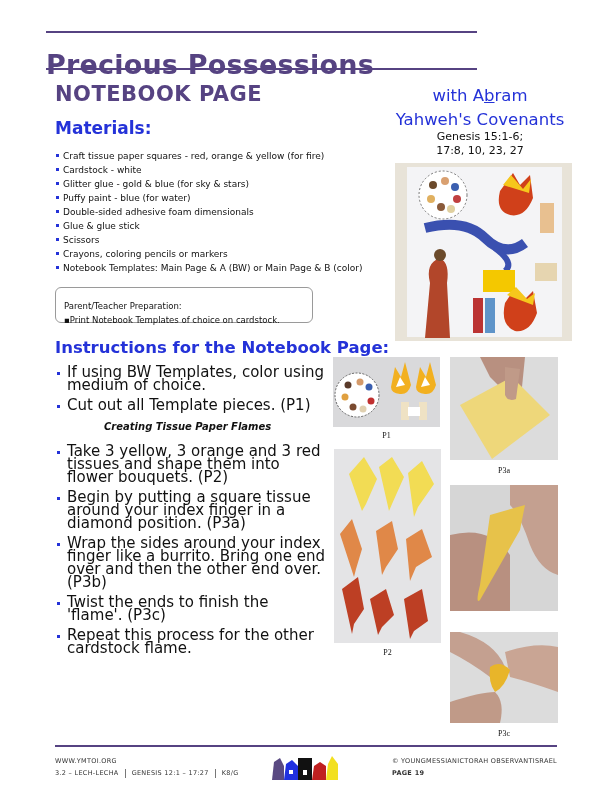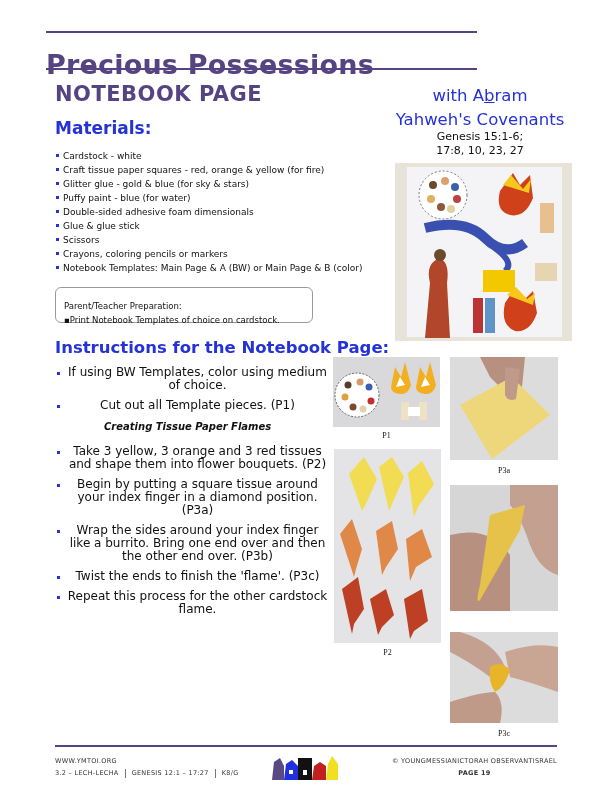--- a/index.html
+++ b/index.html
@@ -21,56 +21,56 @@
     #materials-list li { font-size: 9px; line-height: 14px; height: 14px; white-space: nowrap; font-family: "DejaVu Sans", sans-serif; color: #111; }
     #materials-list li .bullet { display: inline-block; width: 3px; height: 3px; background: #2432d8; margin-right: 4px; vertical-align: middle; position: relative; top: -1px; }
 
     #prep-box { position: absolute; left: 55px; top: 287px; width: 258px; height: 36px; border: 1px solid #9a9a9a; border-radius: 6px; padding: 11px 8px; }
     #prep-box .prep-title { font-size: 8.5px; line-height: 14px; font-family: "DejaVu Sans", sans-serif; }
     #prep-box .prep-item { font-size: 8.5px; line-height: 14px; font-family: "DejaVu Sans", sans-serif; }
 
     #instr-heading { position: absolute; left: 55px; top: 338px; font-size: 16.5px; font-weight: bold; color: #2432d8; font-family: "DejaVu Sans", sans-serif; }
 
     .instr-list { position: absolute; left: 56px; list-style: none; width: 272px; }
-    .instr-list li { font-size: 12px; line-height: 13px; margin-bottom: 7px; padding-left: 11px; position: relative; font-family: "DejaVu Sans", sans-serif; color: #111; text-align: center; }
+    .instr-list li { font-size: 15px; line-height: 13px; margin-bottom: 7px; padding-left: 11px; position: relative; font-family: "DejaVu Sans", sans-serif; color: #111; }
     .instr-list li .bullet { position: absolute; left: 1px; top: 6px; width: 3px; height: 3px; background: #2432d8; }
     #instr-list-1 { top: 366px; }
     #instr-list-2 { top: 445px; }
 
     #flames-subheading { position: absolute; left: 56px; top: 421px; font-size: 10px; font-weight: bold; font-style: italic; font-family: "DejaVu Sans", sans-serif; margin-left: 48px; }
 
     #side-title { position: absolute; left: 390px; top: 84px; width: 180px; text-align: center; font-size: 16.5px; line-height: 24px; color: #2432d8; font-family: "DejaVu Sans", sans-serif; }
     #side-title .u { text-decoration: underline; }
     #side-ref { position: absolute; left: 390px; top: 130px; width: 180px; text-align: center; font-size: 11px; line-height: 14px; color: #111; font-family: "DejaVu Sans", sans-serif; }
 
     .photo { position: absolute; overflow: hidden; }
     .caption { position: absolute; font-size: 8px; font-family: Liberation Serif, serif; text-align: center; color: #111; }
 
     #footer-rule { position: absolute; left: 55px; top: 745px; width: 502px; height: 2px; background: #564382; }
     #footer-left { position: absolute; left: 55px; top: 755px; font-size: 6.5px; line-height: 12px; color: #333; letter-spacing: 0.3px; font-family: "DejaVu Sans", sans-serif; }
     #footer-left .sep { display: inline-block; width: 1px; height: 9px; background: #777; margin: 0 6px; vertical-align: middle; }
-    #footer-right { position: absolute; right: 55px; top: 755px; font-size: 6.5px; line-height: 12px; text-align: center; color: #333; letter-spacing: 0.3px; font-family: "DejaVu Sans", sans-serif; }
+    #footer-right { position: absolute; right: 55px; top: 755px; font-size: 6.5px; line-height: 12px; text-align: left; color: #333; letter-spacing: 0.3px; font-family: "DejaVu Sans", sans-serif; }
     #footer-right .pg { font-weight: bold; }
     #footer-logo { position: absolute; left: 270px; top: 752px; width: 80px; height: 30px; }
   </style>
 </head>
 <body>
 
 <div class="hr" id="hr-top"></div>
 <div id="page-title-wrap">
   <h1 id="page-title">Precious Possessions</h1>
 </div>
 <div class="hr" id="hr-title"></div>
 
 <div id="nb-heading">NOTEBOOK PAGE</div>
 
 <div id="materials-heading">Materials:</div>
 <ul id="materials-list">
+  <li><span class="bullet"></span><span>Craft tissue paper squares - red, orange &amp; yellow (for fire)</span></li>
   <li><span class="bullet"></span><span>Cardstock - white</span></li>
-  <li><span class="bullet"></span><span>Craft tissue paper squares - red, orange &amp; yellow (for fire)</span></li>
   <li><span class="bullet"></span><span>Glitter glue - gold &amp; blue (for sky &amp; stars)</span></li>
   <li><span class="bullet"></span><span>Puffy paint - blue (for water)</span></li>
   <li><span class="bullet"></span><span>Double-sided adhesive foam dimensionals</span></li>
   <li><span class="bullet"></span><span>Glue &amp; glue stick</span></li>
   <li><span class="bullet"></span><span>Scissors</span></li>
   <li><span class="bullet"></span><span>Crayons, coloring pencils or markers</span></li>
   <li><span class="bullet"></span><span>Notebook Templates: Main Page &amp; A (BW) or Main Page &amp; B (color)</span></li>
 </ul>
 
 <div id="prep-box">

